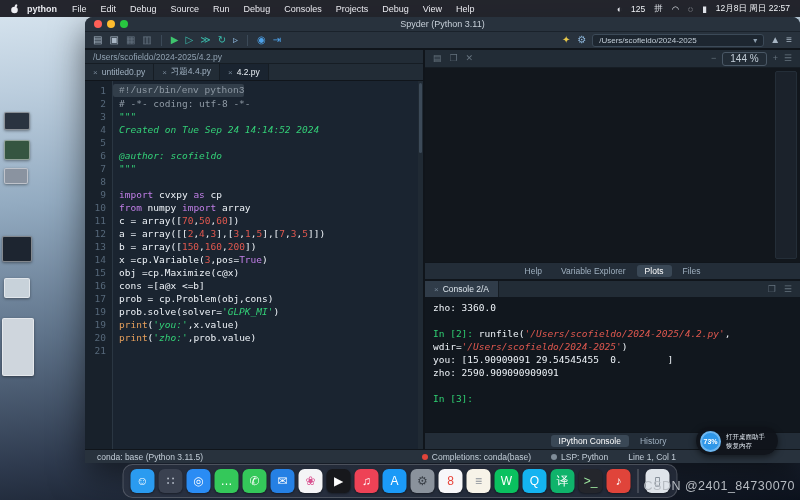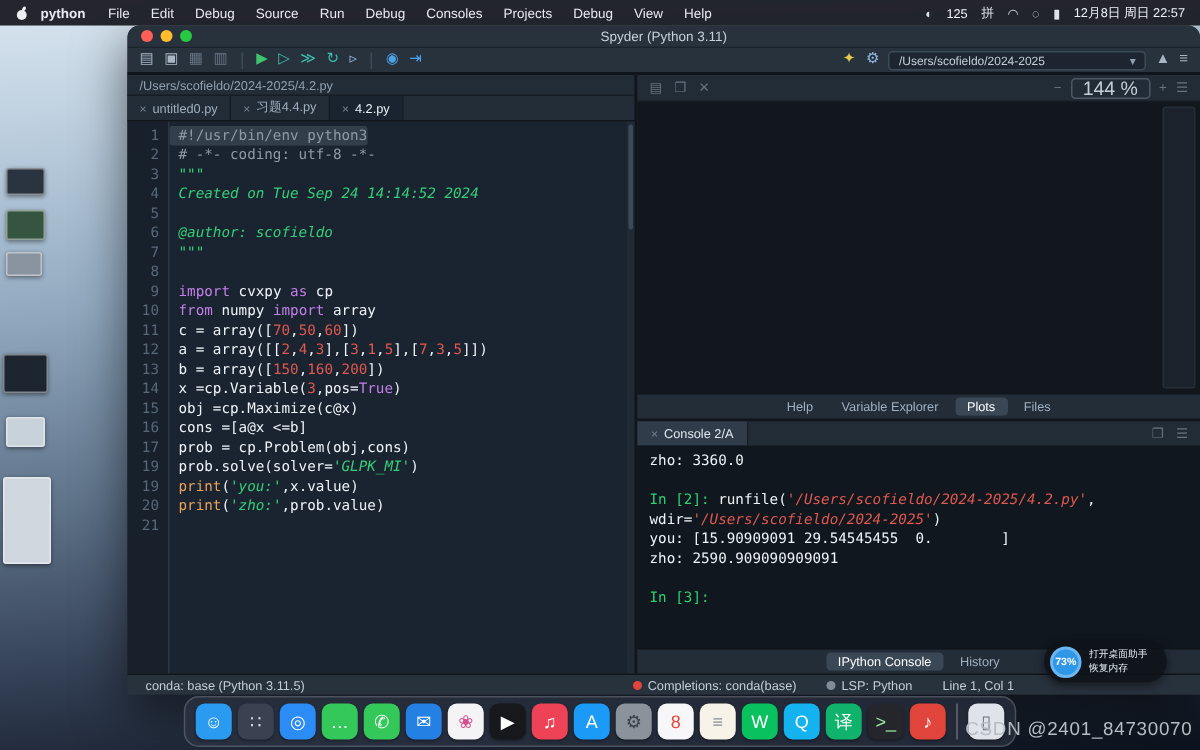--- a/index.html
+++ b/index.html
@@ -65,36 +65,36 @@
   .tab-close { color:#748494; font-size:8px; }
 
   .code-area { flex:1; position:relative; overflow:hidden;
     font-family:"DejaVu Sans Mono",monospace; font-size:9.5px; }
   .gutter-strip { position:absolute; left:0; top:0; bottom:0; width:28px;
     background:#18212b; border-right:1px solid #2a3642; }
   .code-lines { position:relative; padding-top:3px; }
   .code-line { display:flex; height:13px; line-height:13px; white-space:pre; }
   .gutter-num { width:28px; min-width:28px; text-align:right; padding-right:7px; color:#56687a; }
   .line-body { padding-left:6px; white-space:pre; }
-  .line-body.hl { background:#323e4a; border-radius:2px; }
+  .line-body.hl { background:#323e4a; border-radius:2px;font-family:Liberation Mono, monospace; }
   .editor-scrollbar { position:absolute; right:0; top:0; bottom:0; width:5px; background:#202a34; }
   .editor-scrollbar .thumbbar { margin:2px 1px; height:70px; width:3px; background:#3c4a58; border-radius:2px; }
 
   .tk-t { color:#eef3f8; } .tk-c { color:#8f9aa5; }
   .tk-s { color:#33cf77; font-style:italic; }
   .tk-n { color:#e0584f; } .tk-k { color:#c27fe8; } .tk-b { color:#e8a15c; }
   .tk-p { color:#2fd072; font-weight:normal; } .tk-cs { color:#e0584f; font-style:italic; }
 
   
   .right-col { flex:1; display:flex; flex-direction:column; border-left:2px solid #10151b; min-width:0; }
   .plots-pane { height:229px; display:flex; flex-direction:column; }
   .pane-toolbar { height:18px; display:flex; align-items:center; gap:8px; padding:0 8px;
     background:#222c36; border-bottom:1px solid #161d24; }
   .tb-right2 { margin-left:auto; display:flex; align-items:center; gap:6px; }
-  .zoom-box { border:1px solid #4a5866; border-radius:3px; padding:0 7px; font-size:13px;
+  .zoom-box { border:1px solid #4a5866; border-radius:3px; padding:0 7px; font-size:10px;
     color:#c3ced8; line-height:12px; }
   .plots-body { flex:1; position:relative; background:#12171d; }
   .plots-thumbs { position:absolute; right:3px; top:3px; bottom:3px; width:22px;
     background:#1b222b; border:1px solid #242e38; border-radius:2px; }
   .pane-tabs { height:17px; display:flex; align-items:center; justify-content:center; gap:3px;
     background:#232d38; border-top:1px solid #10151b; }
   .ptab { padding:1px 8px; font-size:8.5px; color:#9fb0c0; border-radius:3px; white-space:nowrap; }
   .ptab.active { background:#3a4856; color:#ffffff; }
 
   .console-pane { flex:1; display:flex; flex-direction:column; border-top:2px solid #10151b; min-height:0; }

